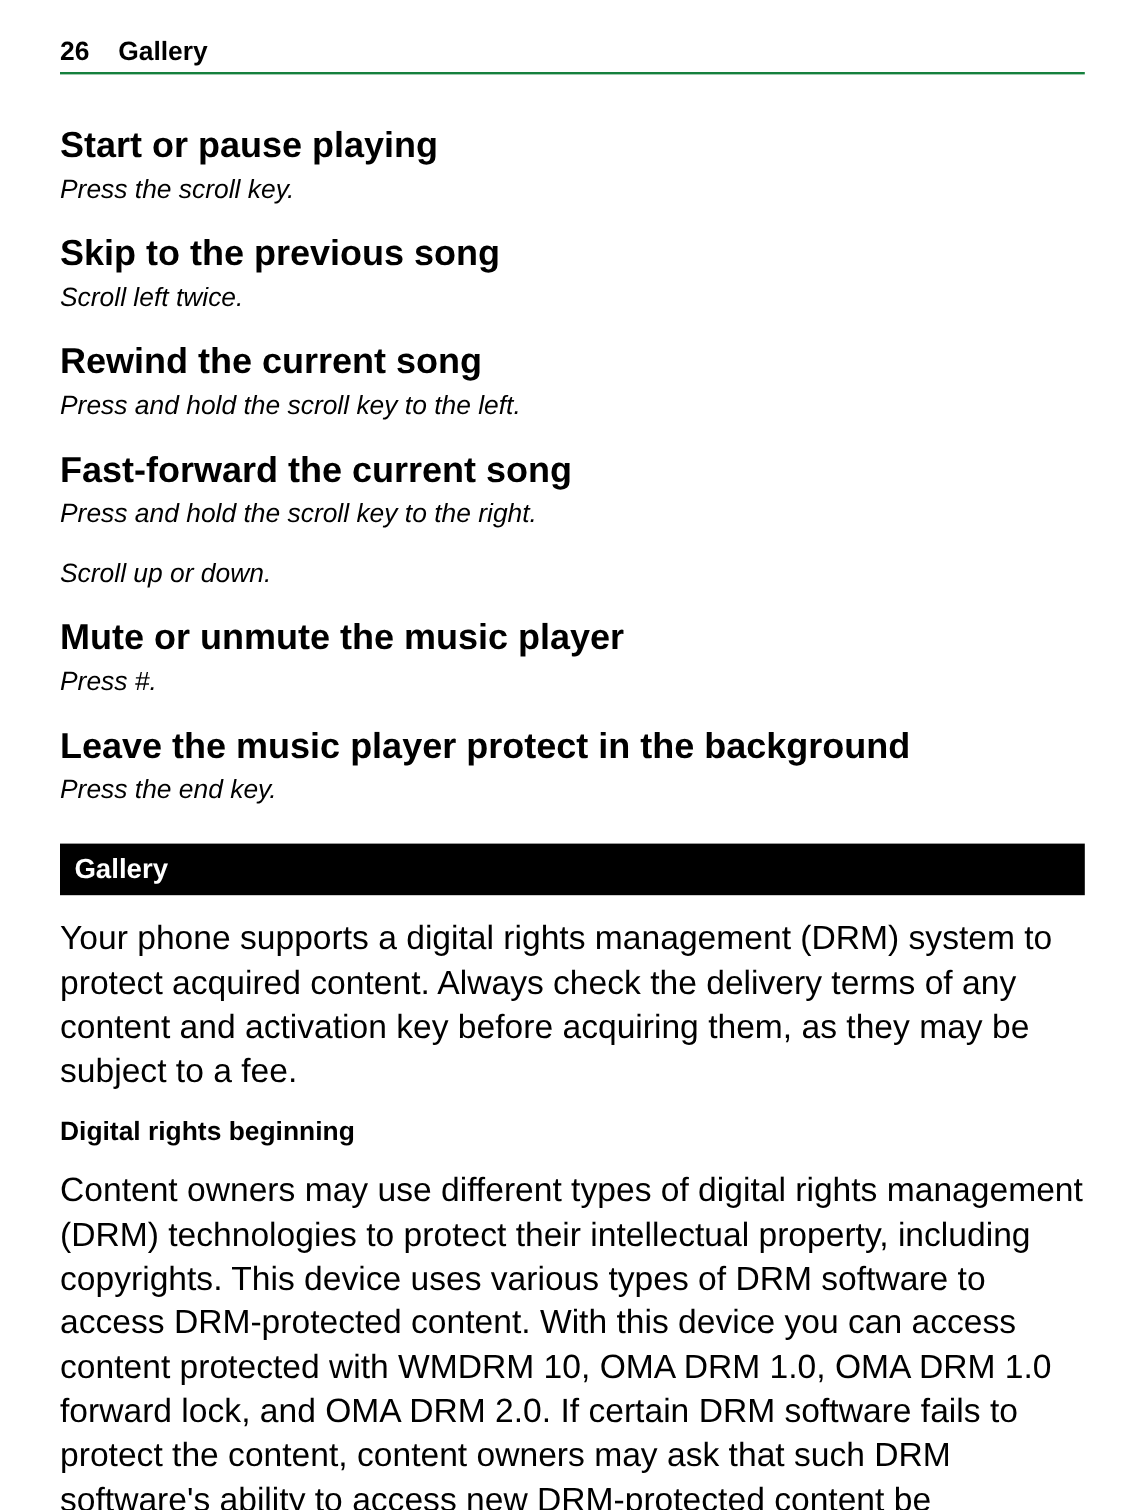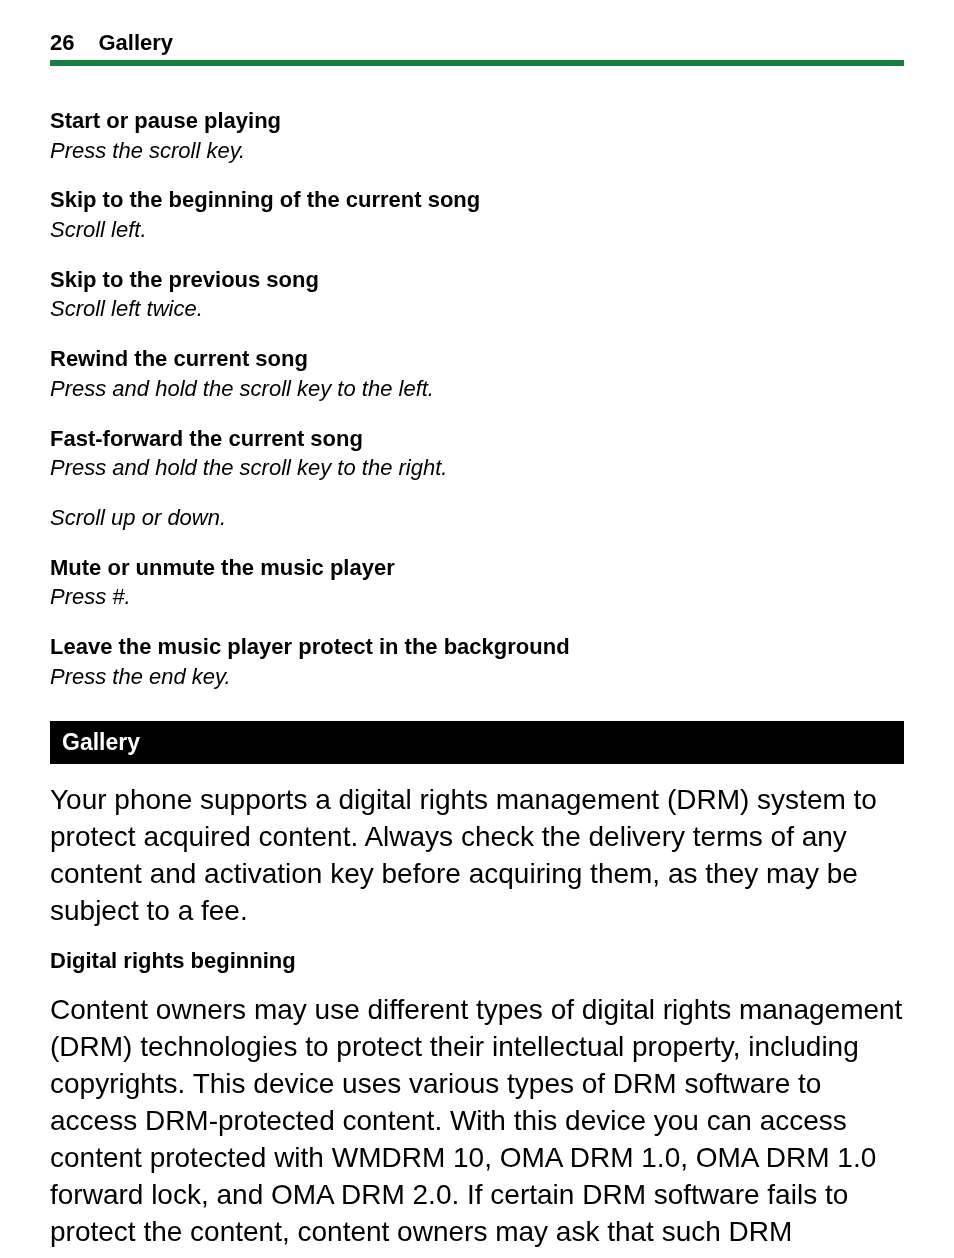--- a/index.html
+++ b/index.html
@@ -9,35 +9,35 @@
     font-family: Arial, Helvetica, sans-serif;
     color: #000;
     width: 954px;
   }
   .page {
     padding: 30px 50px 40px 50px;
   }
   .header-row {
     display: flex;
     align-items: baseline;
-    border-bottom: 6px solid #15803d;
+    border-bottom: 2px solid #15803d;
     padding-bottom: 4px;
     margin-bottom: 40px;
     font-weight: bold;
     font-size: 22px;
   }
   .page-number {
     margin-right: 24px;
   }
   .instruction-block {
     margin-bottom: 20px;
   }
   .instr-title {
     font-weight: bold;
-    font-size: 22px;
+    font-size: 30px;
     line-height: 1.35;
   }
   .instr-body {
     font-size: 22px;
     line-height: 1.35;
     font-style: italic;
   }
   .section-bar {
     background: #000;
     color: #fff;
@@ -66,24 +66,20 @@
   <div class="header-row">
     <span class="page-number">26</span>
     <span>Gallery</span>
   </div>
 
   <div class="instruction-block">
     <div class="instr-title">Start or pause playing</div>
     <div class="instr-body">Press the scroll key.</div>
   </div>
 
-  <div class="instruction-block">
-    <div class="instr-title">Skip to the beginning of the current song</div>
-    <div class="instr-body">Scroll left.</div>
-  </div>
 
   <div class="instruction-block">
     <div class="instr-title">Skip to the previous song</div>
     <div class="instr-body">Scroll left twice.</div>
   </div>
 
 
   <div class="instruction-block">
     <div class="instr-title">Rewind the current song</div>
     <div class="instr-body">Press and hold the scroll key to the left.</div>

